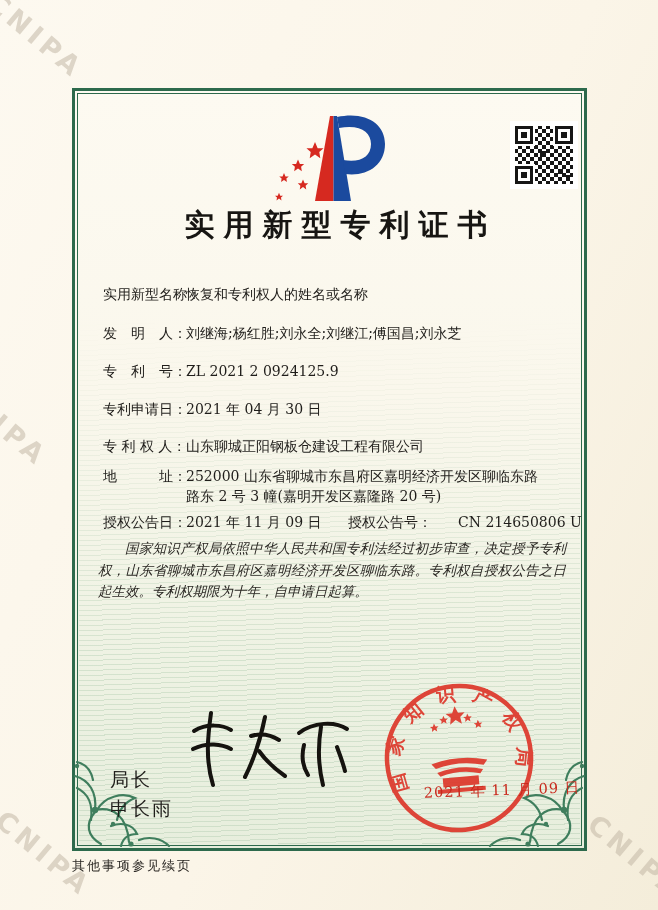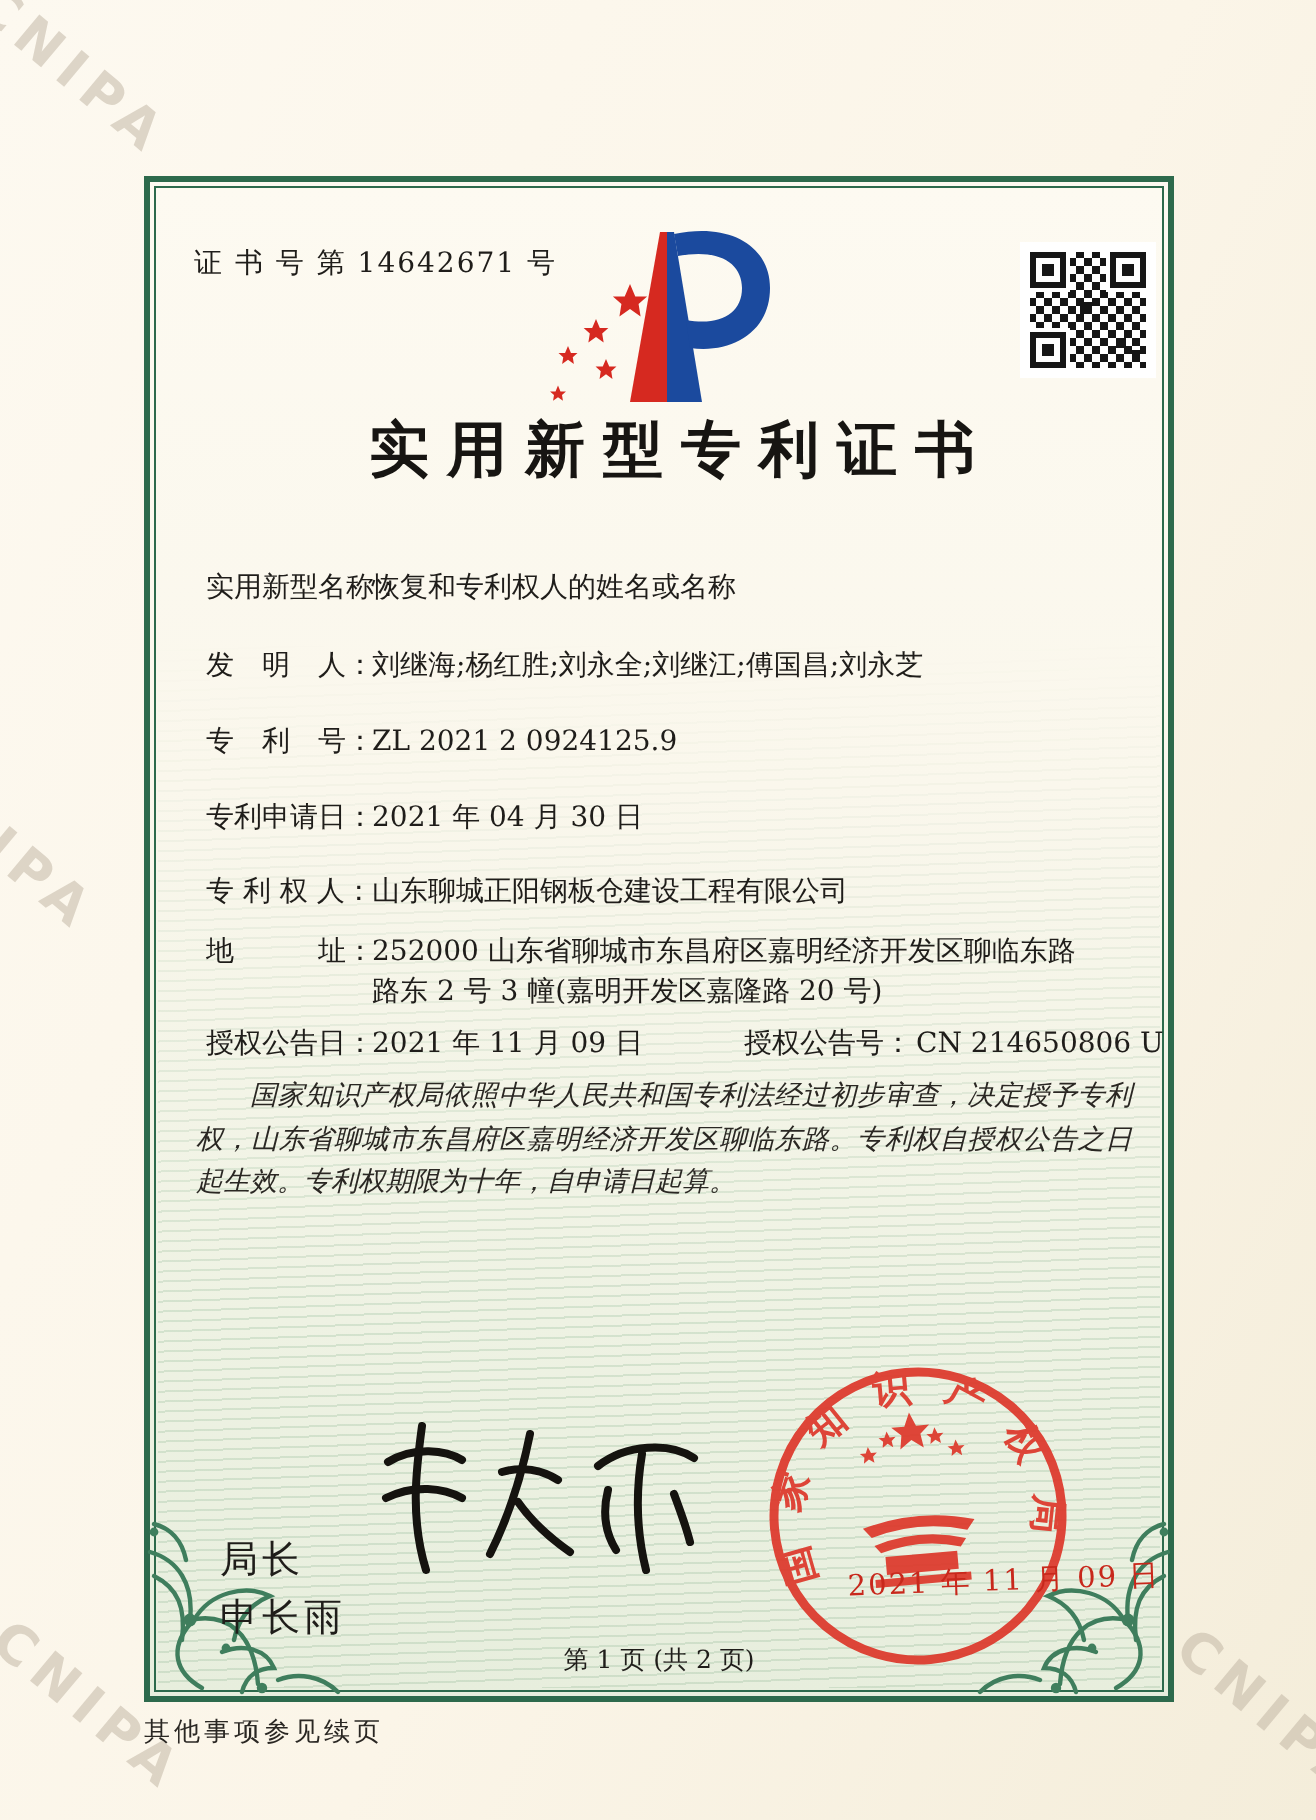--- a/index.html
+++ b/index.html
@@ -43,21 +43,21 @@
   .cert-no{position:absolute;left:22px;top:32px;font-size:14px;letter-spacing:1px;}
   .qr{position:absolute;right:6px;top:30px;width:68px;height:68px;}
   .logo{position:absolute;left:190px;top:20px;width:130px;height:100px;}
   .title{
     position:absolute;left:0;top:114px;width:100%;text-align:center;
     font-size:30px;font-weight:bold;letter-spacing:9px;color:#171512;padding-left:11px;
   }
   .row{position:absolute;left:0;width:100%;font-size:14px;line-height:20px;}
   .row .lbl{position:absolute;left:28px;white-space:pre;}
   .row .val{position:absolute;left:111px;white-space:pre;width:380px;}
-  .row .lbl2{position:absolute;left:273px;white-space:pre;margin-left:24px;}
+  .row .lbl2{position:absolute;left:273px;white-space:pre;}
   .row .val2{position:absolute;left:383px;white-space:pre;}
   .addr2{position:absolute;left:111px;top:20px;white-space:pre;text-align:right;}
   .body-text{
     position:absolute;left:23px;top:447px;width:468px;
     font-size:13.5px;line-height:21.5px;font-style:italic;color:#2a2723;
     text-align:justify;
   }
   .body-text p{margin:0;text-indent:2em;}
   .signer{position:absolute;left:35px;font-size:19px;letter-spacing:2px;margin-top:36px;}
   .sig{position:absolute;left:112px;top:612px;}
@@ -119,21 +119,20 @@
         <path d="M70 104 C 80 100, 92 102, 100 110"></path>
       </g>
       <g fill="#3f7e5d">
         <circle cx="26" cy="74" r="3.2"></circle>
           <circle cx="8" cy="30" r="2.2"></circle>
         <circle cx="62" cy="108" r="2.6"></circle>
           <circle cx="44" cy="88" r="2.2"></circle>
       </g>
     </svg>
 
-    <div class="cert-no">证 书 号 第 14642671 号</div>
 
     <svg class="qr" viewBox="0 0 68 68">
       <defs>
         <pattern id="qrp" width="8" height="8" patternUnits="userSpaceOnUse">
           <rect width="4" height="4" fill="#161616"></rect>
           <rect x="4" y="4" width="4" height="4" fill="#161616"></rect>
         </pattern>
       </defs>
       <rect width="68" height="68" fill="#ffffff"></rect>
       <rect x="5" y="5" width="58" height="58" fill="url(#qrp)"></rect>
@@ -244,18 +243,17 @@
         <path transform="translate(92,41) scale(4.5)" d="M0,-1 L0.294,-0.309 L0.951,-0.309 L0.476,0.118 L0.588,0.809 L0,0.382 L-0.588,0.809 L-0.476,0.118 L-0.951,-0.309 L-0.294,-0.309 Z"></path>
         <path transform="translate(102,48) scale(4.5)" d="M0,-1 L0.294,-0.309 L0.951,-0.309 L0.476,0.118 L0.588,0.809 L0,0.382 L-0.588,0.809 L-0.476,0.118 L-0.951,-0.309 L-0.294,-0.309 Z"></path>
         <path d="M52 84 Q80 76 108 84 L104 89 Q80 82 56 89 Z"></path>
         <path d="M57 93 Q80 86 103 93 L100 97 Q80 91 60 97 Z"></path>
         <rect x="62" y="99" width="36" height="9"></rect>
         <rect x="56" y="110" width="48" height="4"></rect>
       </g>
     </svg>
     <div class="seal-date">2021 年 11 月 09 日</div>
 
-    <div class="page-indicator">第 1 页 (共 2 页)</div>
   </div>
 
   <div class="continuation">其他事项参见续页</div>
 
 </div>
 
 </body></html>

